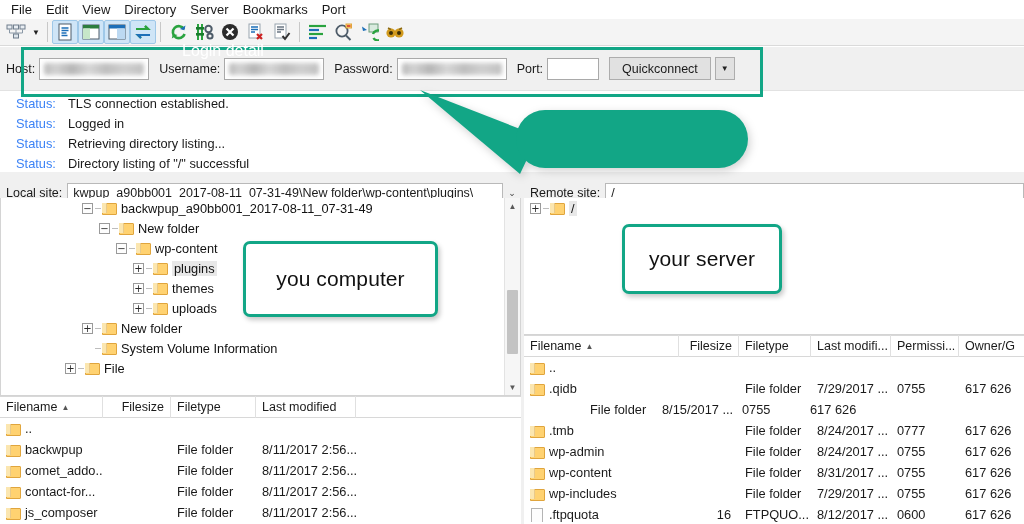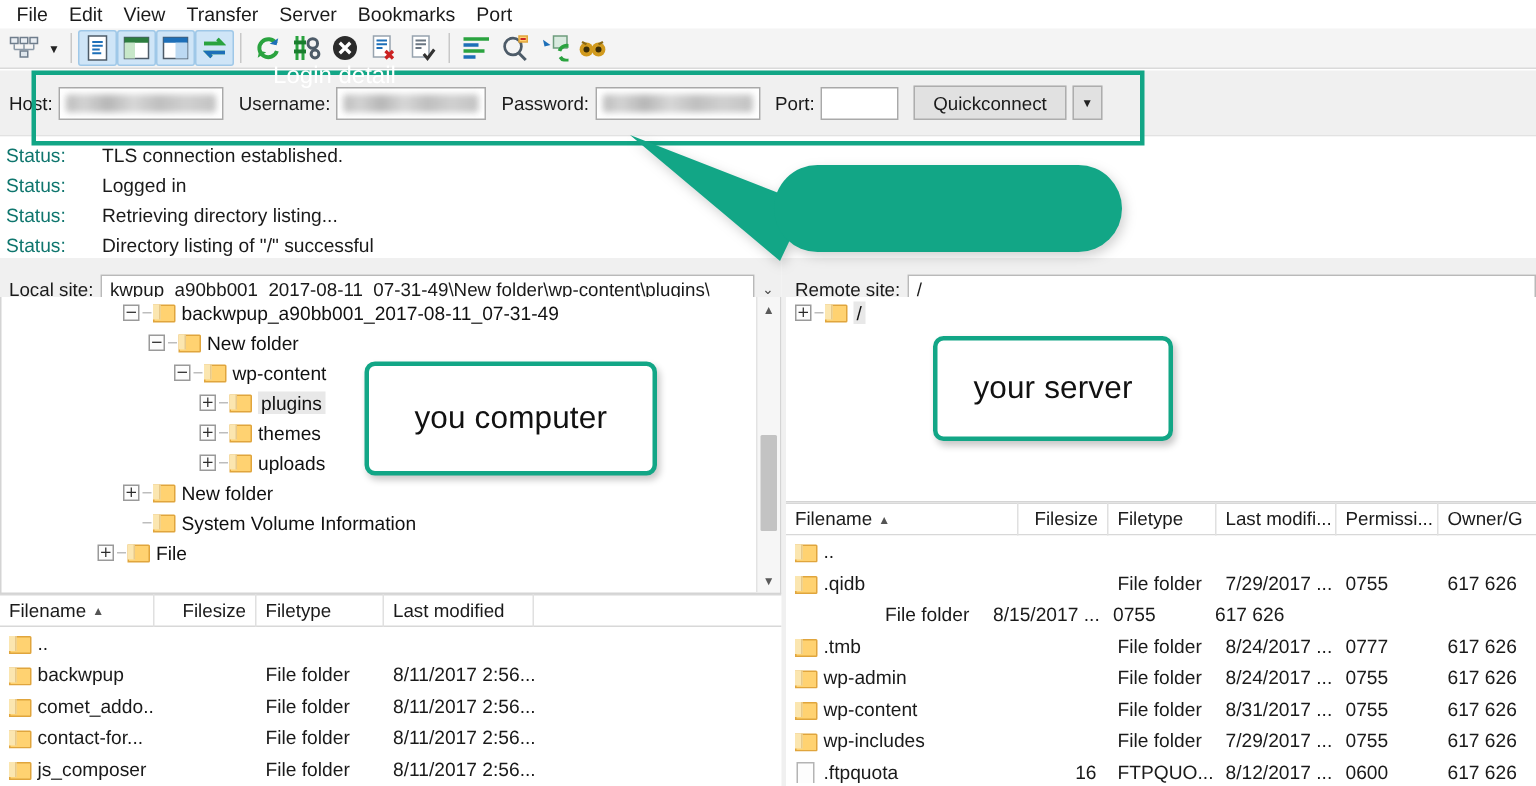--- a/index.html
+++ b/index.html
@@ -6,21 +6,21 @@
   html, body {
     margin: 0; padding: 0;
     width: 1024px; height: 524px;
     overflow: hidden;
     background: #ffffff;
     font-family: "Liberation Sans", sans-serif;
     font-size: 12.5px;
     color: #1a1a1a;
     -webkit-font-smoothing: antialiased;
   }
-  #app { position: relative; width: 1024px; height: 524px; background: #fff; }
+  #app { position: relative; width: 1024px; height: 524px; background: #fff; text-align: center; }
 
   
   .menubar {
     position: absolute; left: 0; top: 0; width: 1024px; height: 19px;
     background: #ffffff;
     display: flex; align-items: center;
     padding-left: 4px;
   }
   .menu-item {
     padding: 1px 7px; font-size: 13px; color: #1a1a1a; line-height: 17px;
@@ -80,21 +80,21 @@
     position: absolute; left: 21px; top: 47px; width: 742px; height: 50px;
     border: 3px solid #12a686; pointer-events: none; z-index: 40;
   }
 
   
   .status-log {
     position: absolute; left: 0; top: 91px; width: 1024px; height: 80px;
     background: #ffffff; padding: 2px 0 0 4px; overflow: hidden;
   }
   .st-row { display: flex; height: 20px; align-items: center; font-size: 12.8px; }
-  .st-key { width: 64px; flex: 0 0 64px; color: #0f766e; }
+  .st-key { width: 64px; flex: 0 0 64px; color: #3b82f6; }
   .st-val { color: #1a1a1a; white-space: nowrap; }
 
   
   .pane-local  { position: absolute; left: 0;   top: 172px; width: 521px; height: 352px; background:#fff; }
   .pane-remote { position: absolute; left: 524px; top: 172px; width: 500px; height: 352px; background:#fff; }
   .v-split { position: absolute; left: 521px; top: 172px; width: 3px; height: 352px; background: #f0f0f0; }
 
   .site-bar {
     display: flex; align-items: center; height: 26px;
     background: #f0f0f0; padding: 16px 0 0 2px;
@@ -195,21 +195,21 @@
 </style>
 </head>
 <body>
 
 <div id="app">
 
   <div class="menubar">
     <div class="menu-item">File</div>
     <div class="menu-item">Edit</div>
     <div class="menu-item">View</div>
-    <div class="menu-item">Transfer</div>
+    <div class="menu-item">Directory</div>
     <div class="menu-item">Server</div>
     <div class="menu-item">Bookmarks</div>
     <div class="menu-item">Port</div>
   </div>
 
   <div class="toolbar">
     <div class="tb-btn">
       <svg width="20" height="18" viewBox="0 0 20 18">
         <rect x="1" y="2" width="5" height="4" fill="#e8edf2" stroke="#6f7d8c"></rect>
         <rect x="7.5" y="2" width="5" height="4" fill="#e8edf2" stroke="#6f7d8c"></rect>

